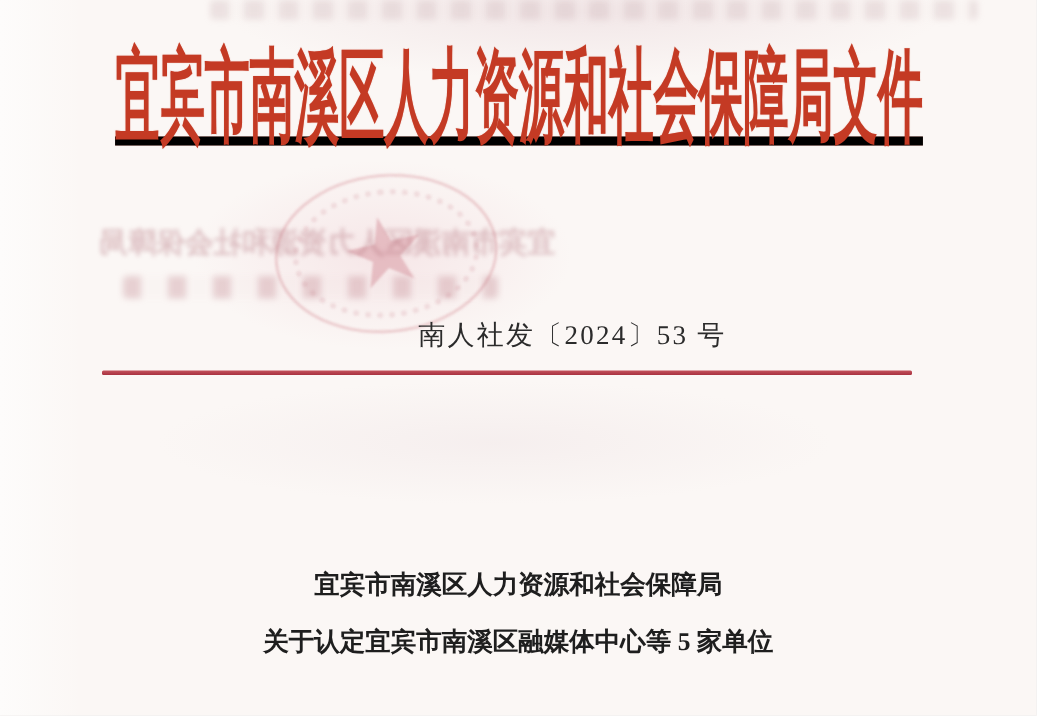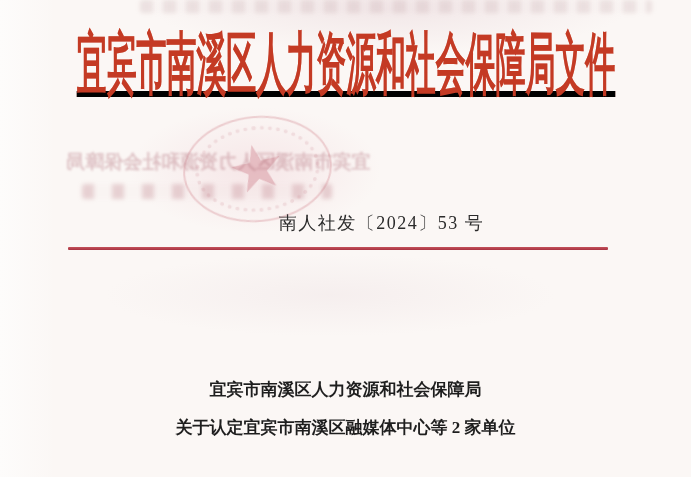--- a/index.html
+++ b/index.html
@@ -125,16 +125,16 @@
   <div class="bleed-header">宜宾市南溪区人力资源和社会保障局</div>
 
   <div class="bleed-date"></div>
 
   <div class="doc-number">南人社发〔2024〕53 号</div>
 
   <div class="divider"></div>
 
   <div class="body-title">
     <div class="l1">宜宾市南溪区人力资源和社会保障局</div>
-    <div class="l2">关于认定宜宾市南溪区融媒体中心等 2 家单位</div>
+    <div class="l2">关于认定宜宾市南溪区融媒体中心等 5 家单位</div>
   </div>
 
 </div>
 
 </body></html>

